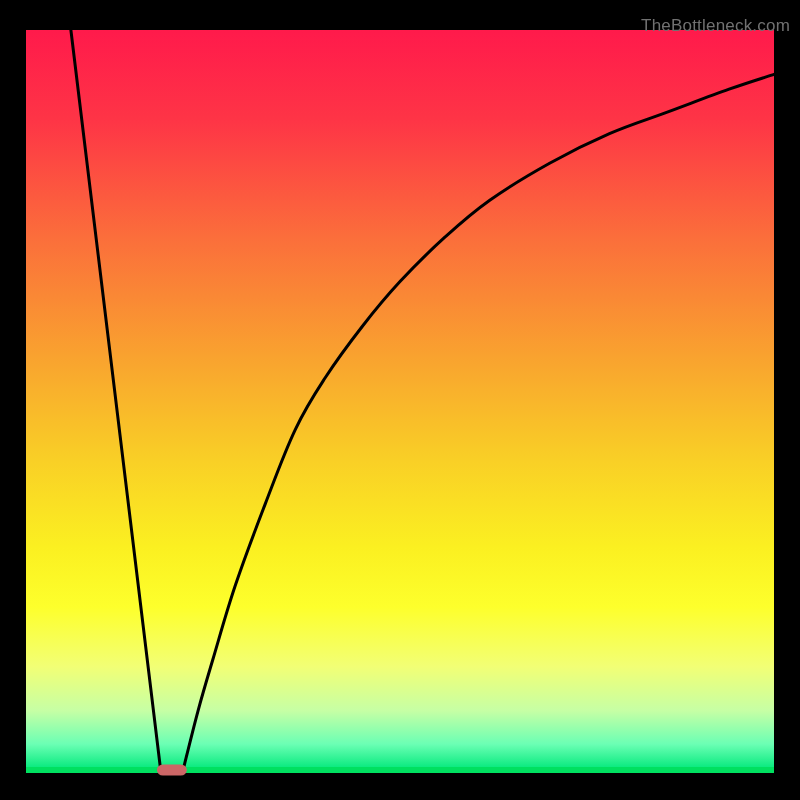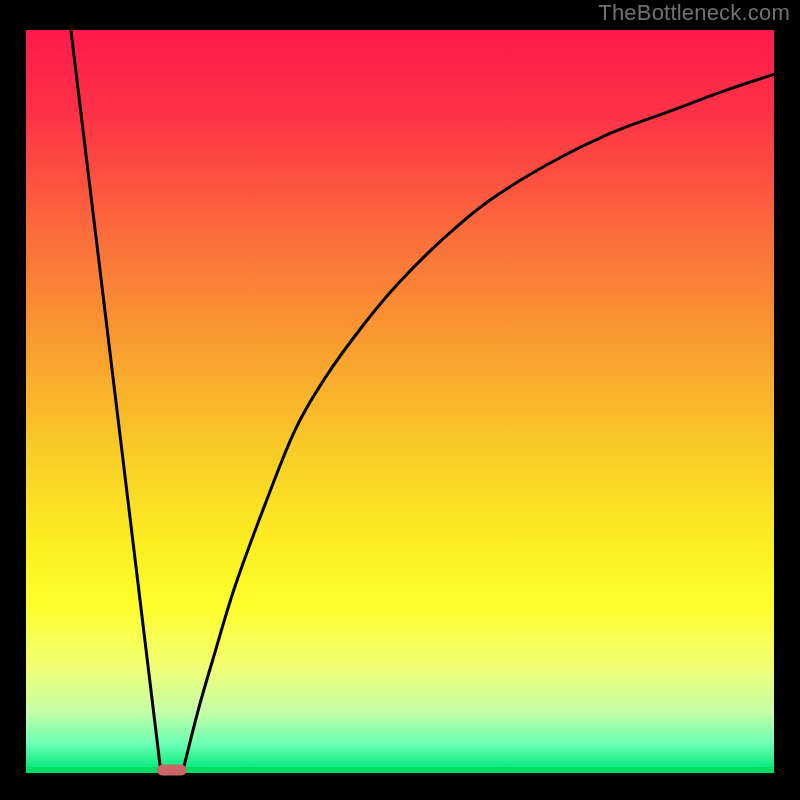--- a/index.html
+++ b/index.html
@@ -11,24 +11,24 @@
     overflow: hidden;
   }
   .frame {
     width: 800px;
     height: 800px;
     background: #000;
     position: relative;
   }
   .watermark {
     position: absolute;
-    top: 0;
+    top: 16px;
     right: 10px;
     font-family: Arial, Helvetica, sans-serif;
-    font-size: 22px;
+    font-size: 17px;
     color: #717171;
     letter-spacing: 0.2px;
     user-select: none;
   }
   svg {
     display: block;
   }
 </style>
 </head>
 <body>

